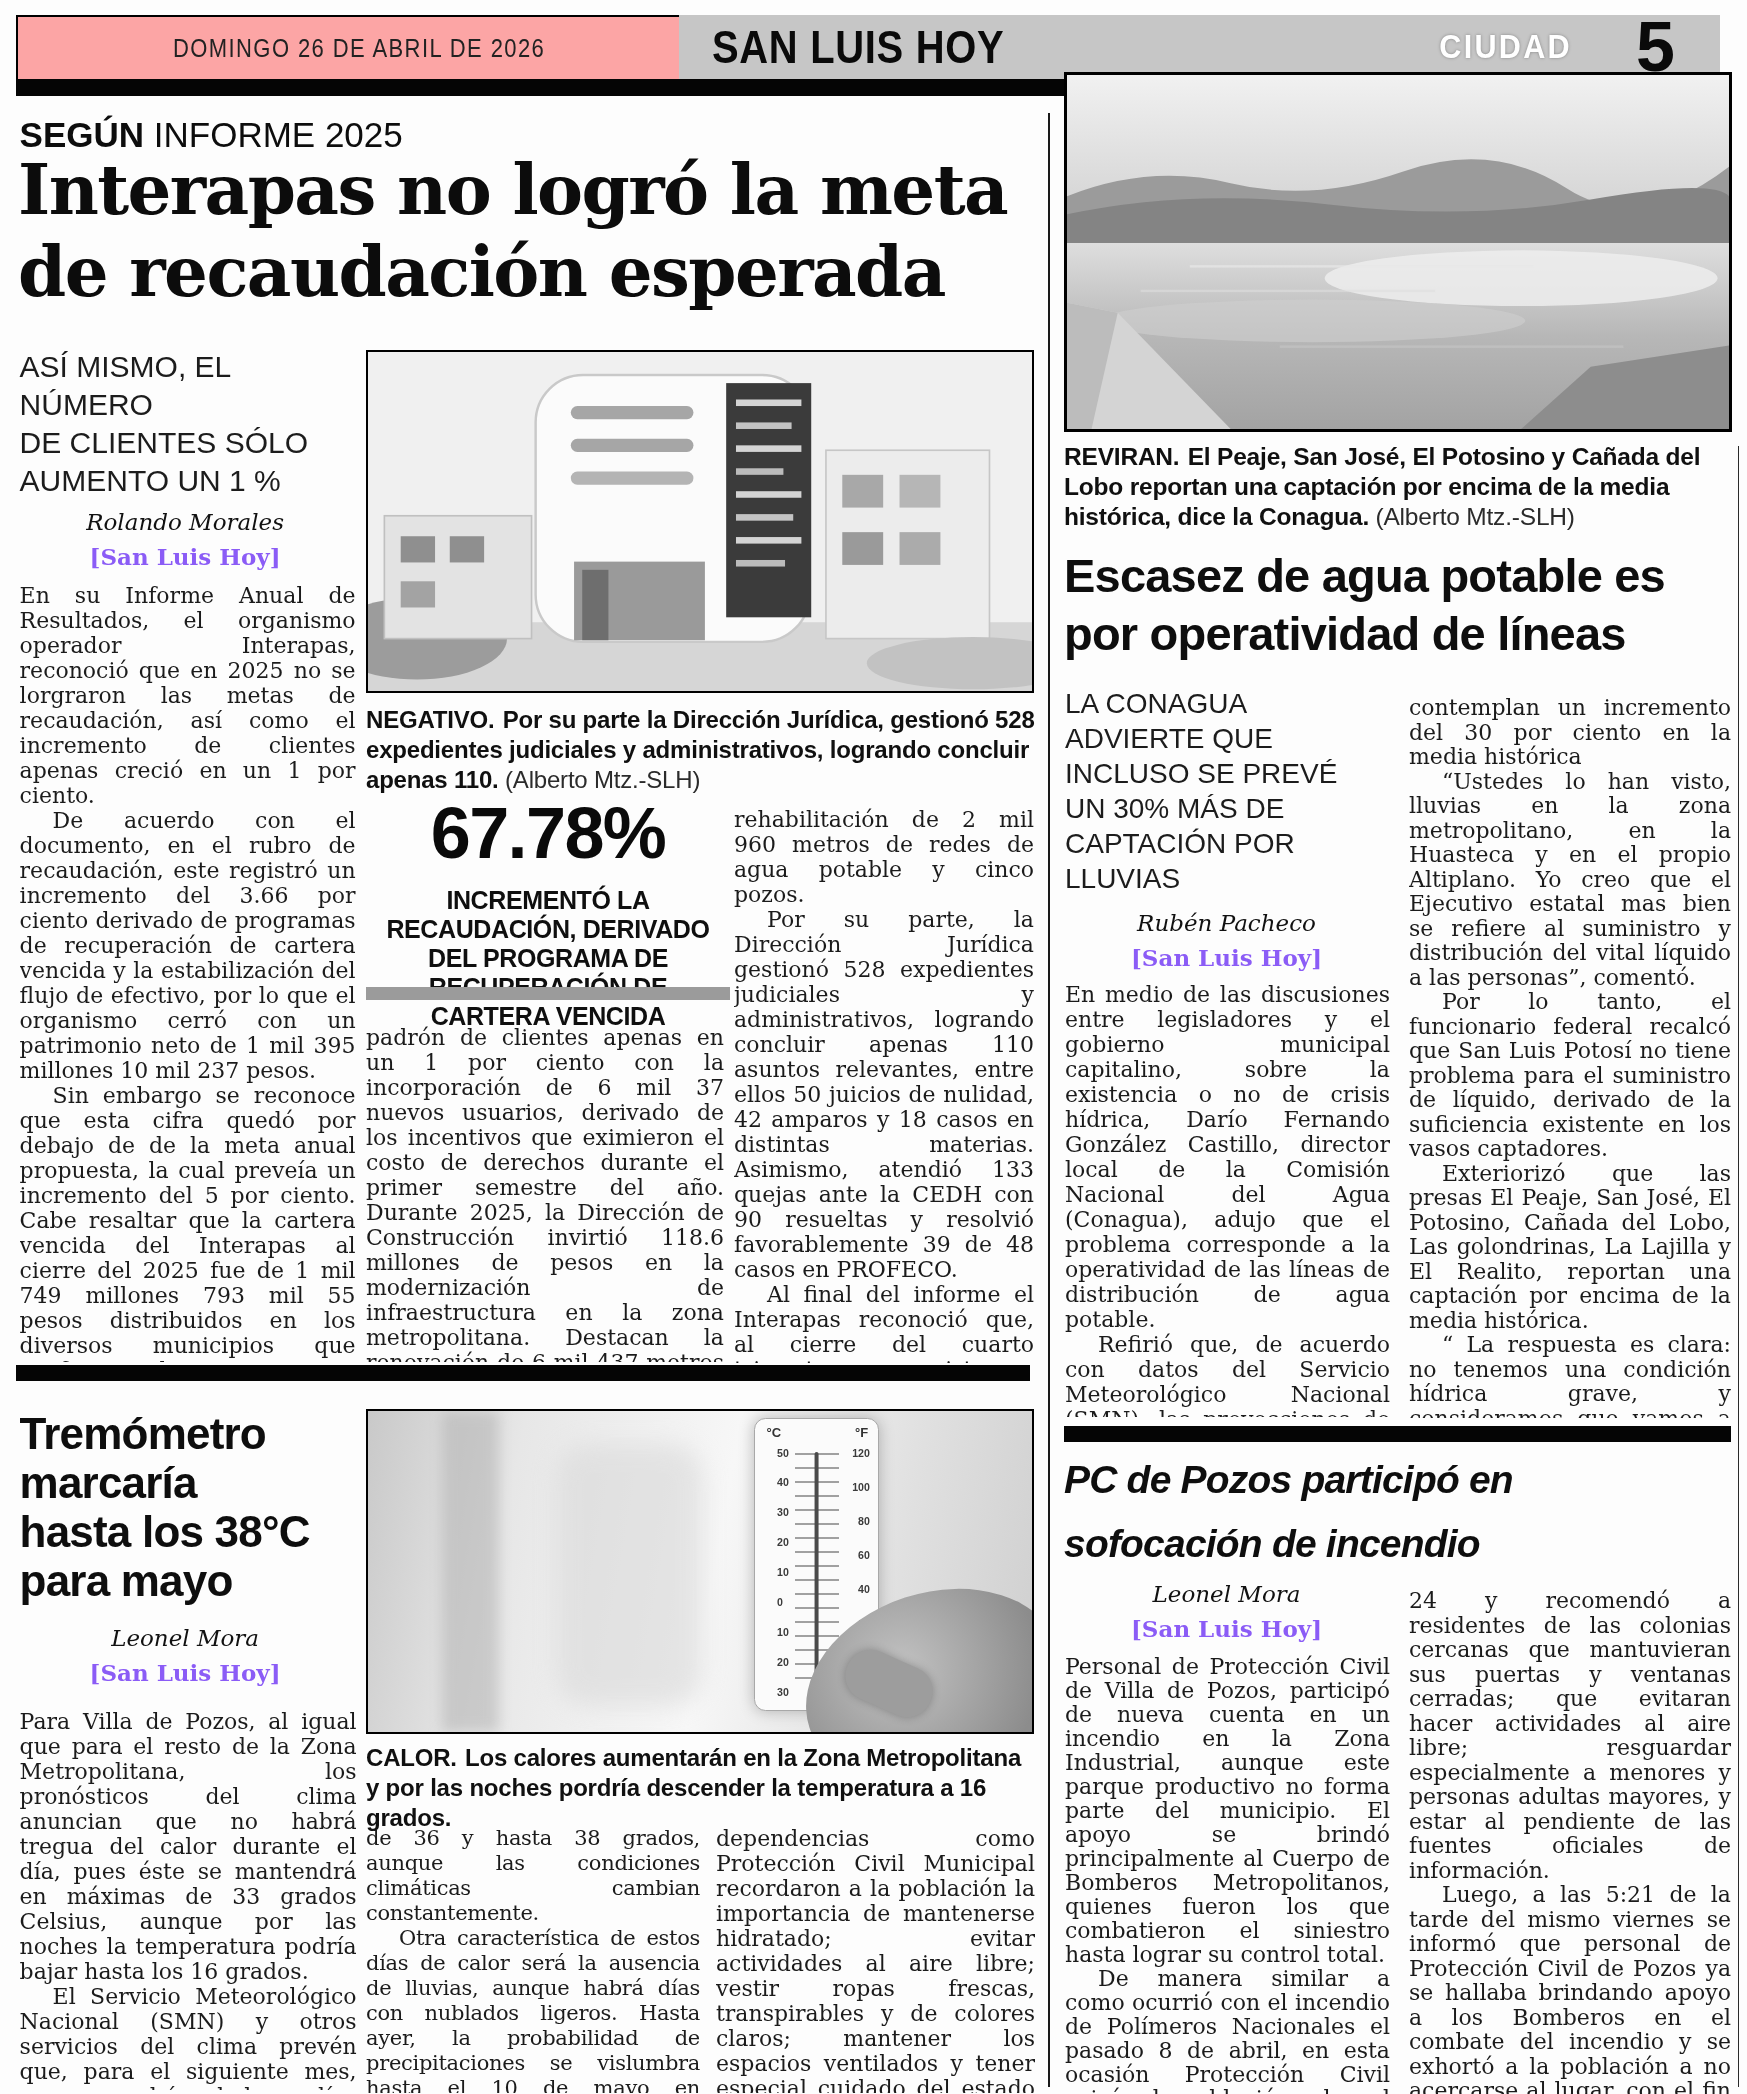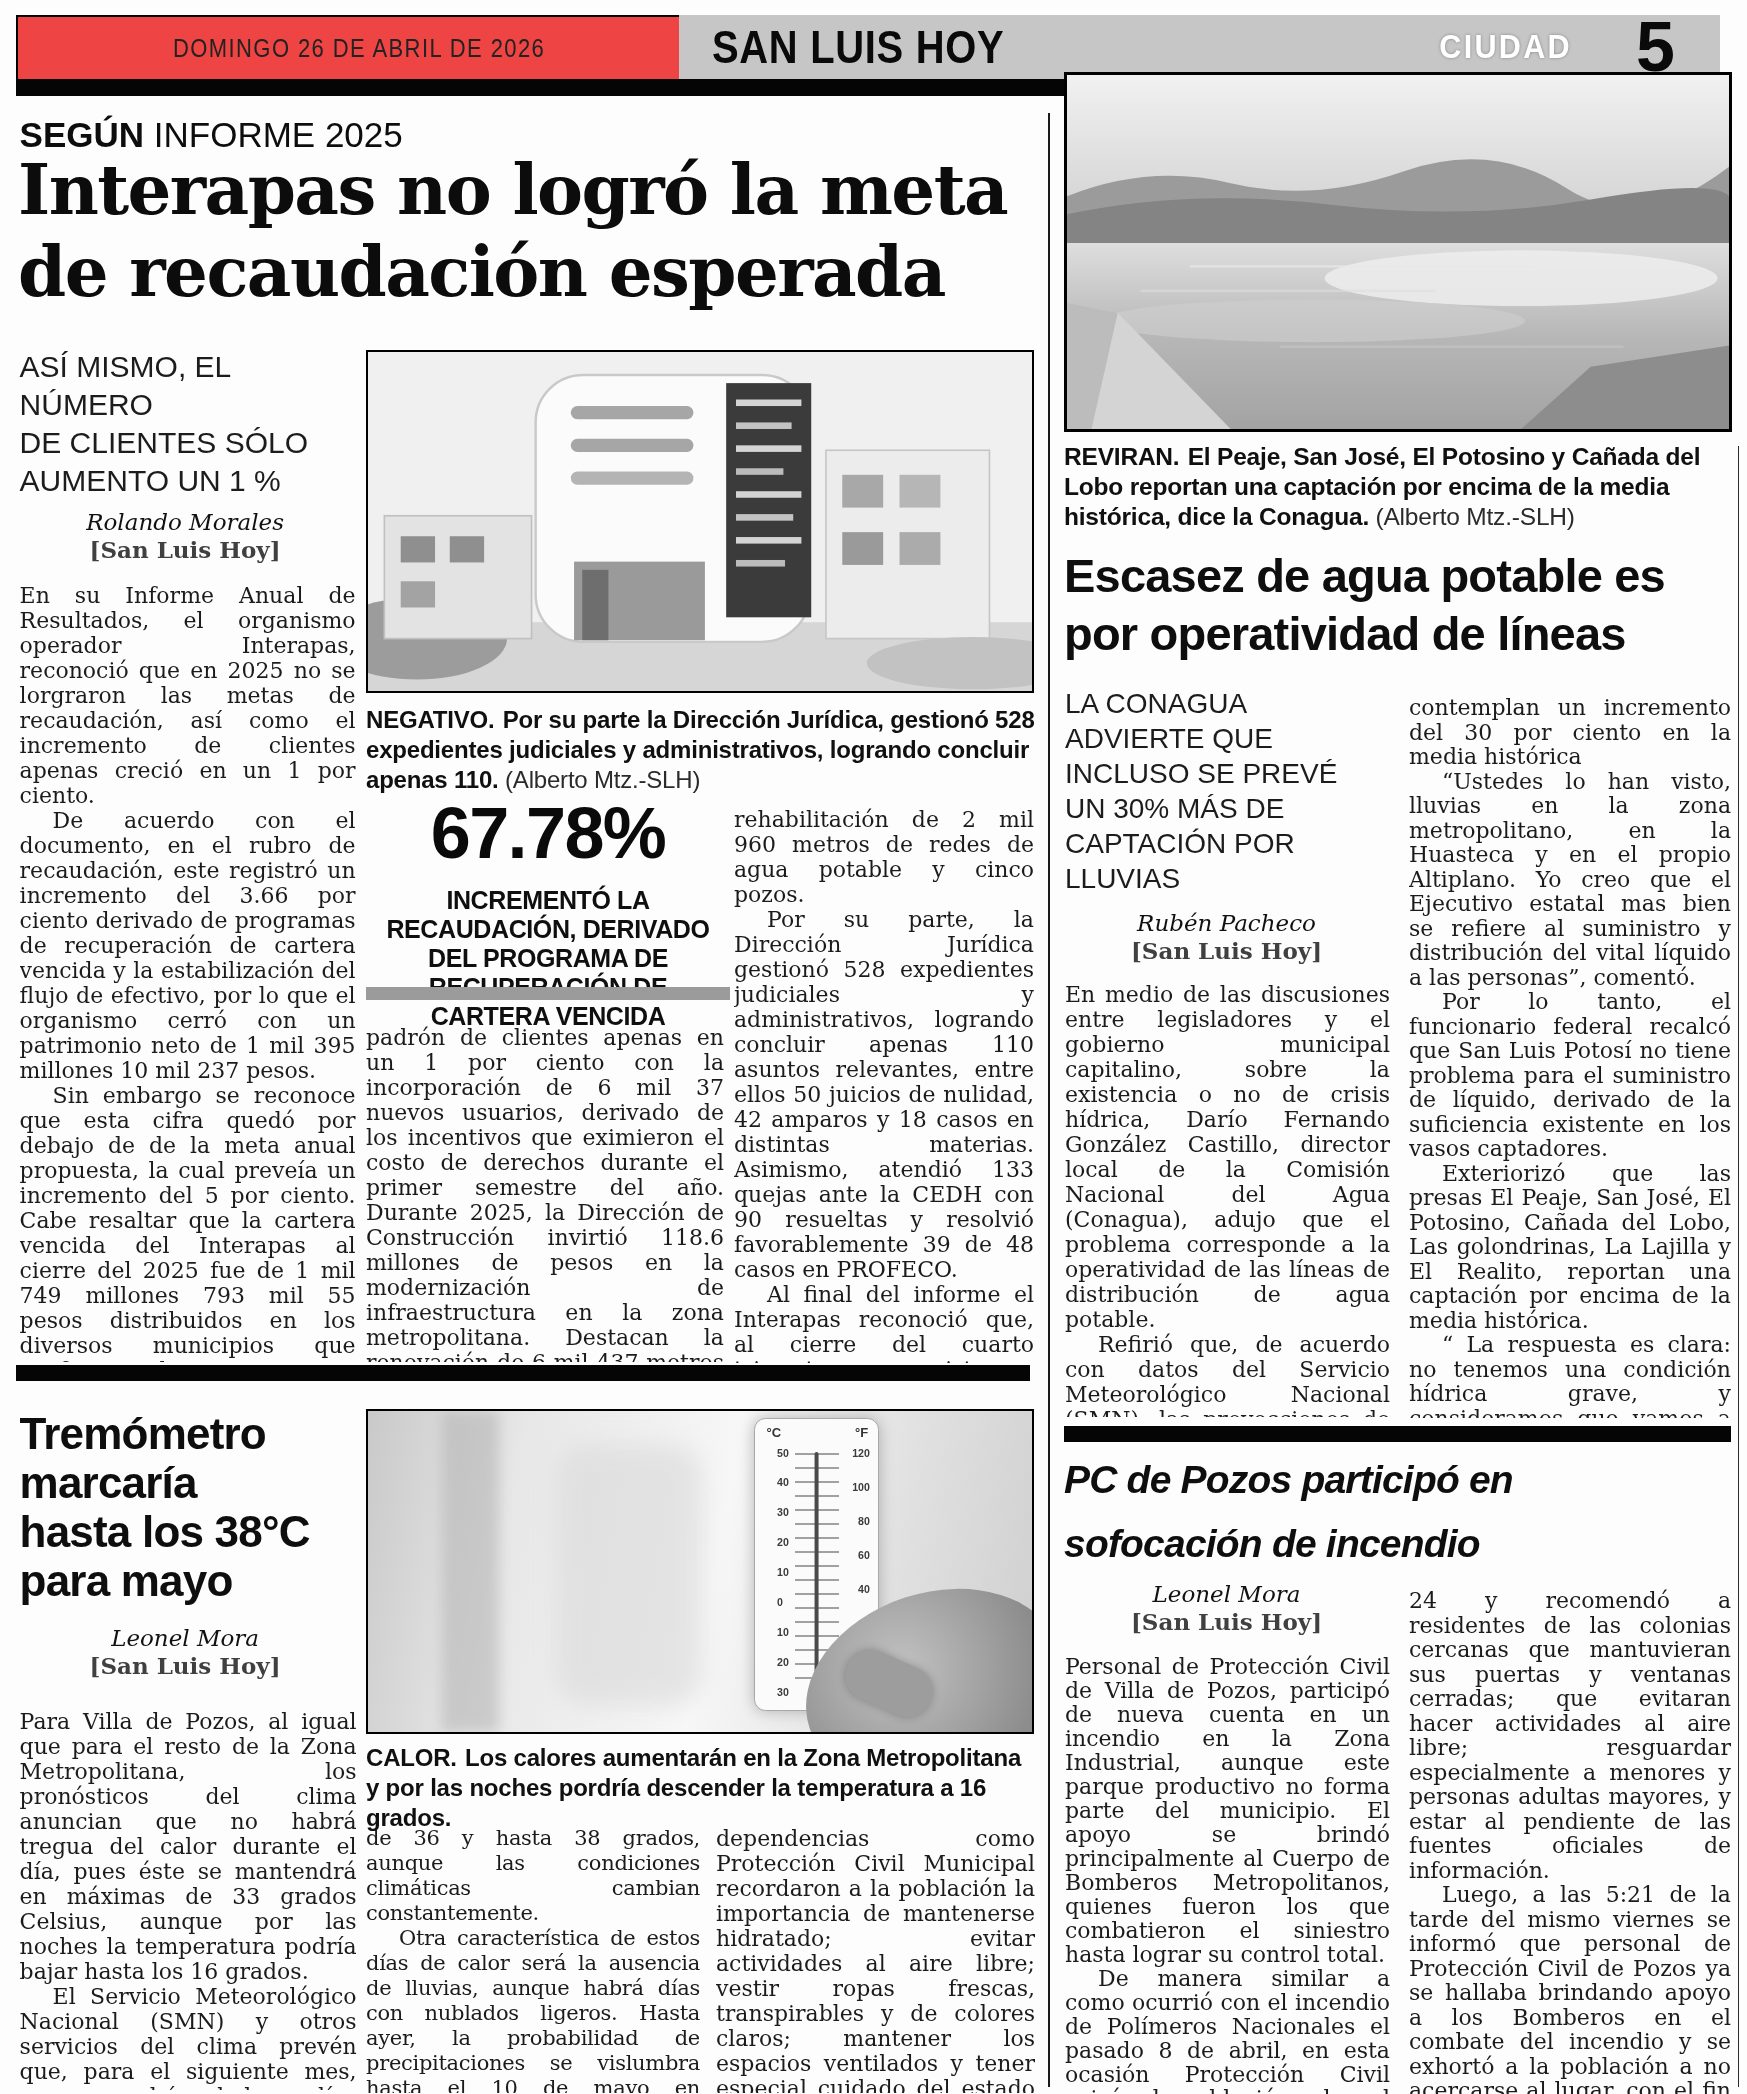--- a/index.html
+++ b/index.html
@@ -1,21 +1,21 @@
 <!DOCTYPE html>
 <html style="font-size:13px"><head>
 <meta charset="utf-8">
 <style>
   html,body{margin:0;padding:0;background:#ffffff;}
   .page{position:relative;width:1747px;height:2095px;background:#fdfdfd;overflow:hidden;
         color:#141414;font-family:"DejaVu Serif",serif;}
   .abs{position:absolute;}
 
   
-  #date-box{left:16.4px;top:14.7px;width:663px;height:64px;background:#ef4444;
+  #date-box{left:16.4px;top:14.7px;width:663px;height:64px;background:#fca5a5;
             border-top:2.5px solid #000;border-left:2.5px solid #000;display:flex;align-items:center;}
   .date{font-family:"Liberation Sans",sans-serif;font-weight:300;font-size:25px;letter-spacing:1.6px;
         color:#222;margin-left:155px;transform:scaleX(.88);transform-origin:left center;white-space:nowrap;}
   #gray-box{left:679px;top:14.7px;width:1041px;height:64px;background:#c6c6c6;display:flex;align-items:center;padding:0;}
   .masthead{font-family:"Liberation Sans",sans-serif;font-weight:800;font-size:47px;color:#0a0a0a;
             margin-left:33px;transform:scaleX(.85);transform-origin:left center;white-space:nowrap;letter-spacing:0.8px;}
   .section-label{font-family:"Liberation Sans",sans-serif;font-weight:800;font-size:34px;color:#ffffff;
             letter-spacing:2.5px;margin-left:auto;text-shadow:0 0 3.3px rgba(0,0,0,.35);transform:scaleX(.9);}
   .pagenum{font-family:"Liberation Sans",sans-serif;font-weight:800;font-size:70px;color:#0a0a0a;
             margin-left:57px;margin-right:45px;line-height:64px;}
@@ -29,21 +29,21 @@
   .kicker .kr{font-weight:300;}
   .headline-serif{font-family:"DejaVu Serif",serif;font-weight:bold;font-size:69px;line-height:82px;
             letter-spacing:-1.6px;color:#0c0c0c;white-space:pre-line;margin:0;}
   .headline-sans{font-family:"Liberation Sans",sans-serif;font-weight:700;font-size:47px;line-height:58px;
             letter-spacing:-0.8px;color:#0e0e0e;white-space:pre-line;margin:0;}
   .headline-sans.light{font-weight:600;font-size:44px;line-height:49px;}
   .subhead{font-family:"Liberation Sans",sans-serif;font-weight:300;font-size:30px;line-height:38px;
             color:#1c1c1c;white-space:pre-line;}
   .byline{text-align:center;}
   .byline .name{font-family:"DejaVu Serif",serif;font-style:italic;font-size:23px;color:#111;}
-  .byline .credit{font-family:"DejaVu Serif",serif;font-weight:bold;font-size:23px;color:#404040;margin-top:1px;}
+  .byline .credit{font-family:"DejaVu Serif",serif;font-weight:bold;font-size:23px;color:#8b5cf6;margin-top:8px;}
   .body{font-size:22px;line-height:25px;text-align:justify;color:#1b1b1b;overflow:hidden;}
   .body p{margin:0;text-indent:33px;}
   .body p:first-child{text-indent:0;}
   .caption{font-family:"Liberation Sans",sans-serif;font-weight:700;font-size:24px;line-height:30px;
             color:#101010;letter-spacing:-0.2px;}
   .caption .lead{font-weight:900;margin-right:8.2px;}
   .caption .credit{font-weight:400;color:#2b2b2b;margin-left:6.5px;}
   .black-bar{background:#050505;height:16.4px;}
   .photo{border:2.5px solid #000;overflow:hidden;background:#e8e8e8;}
   .photo svg{display:block;width:100%;height:100%;}

